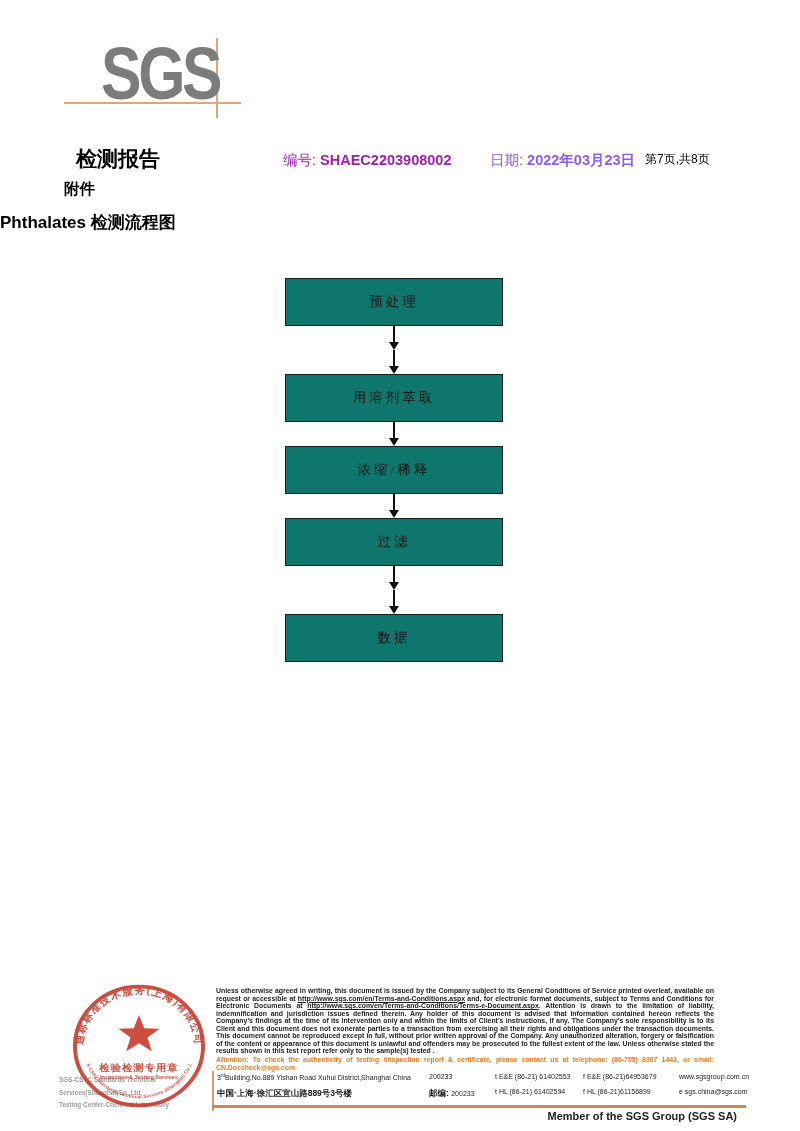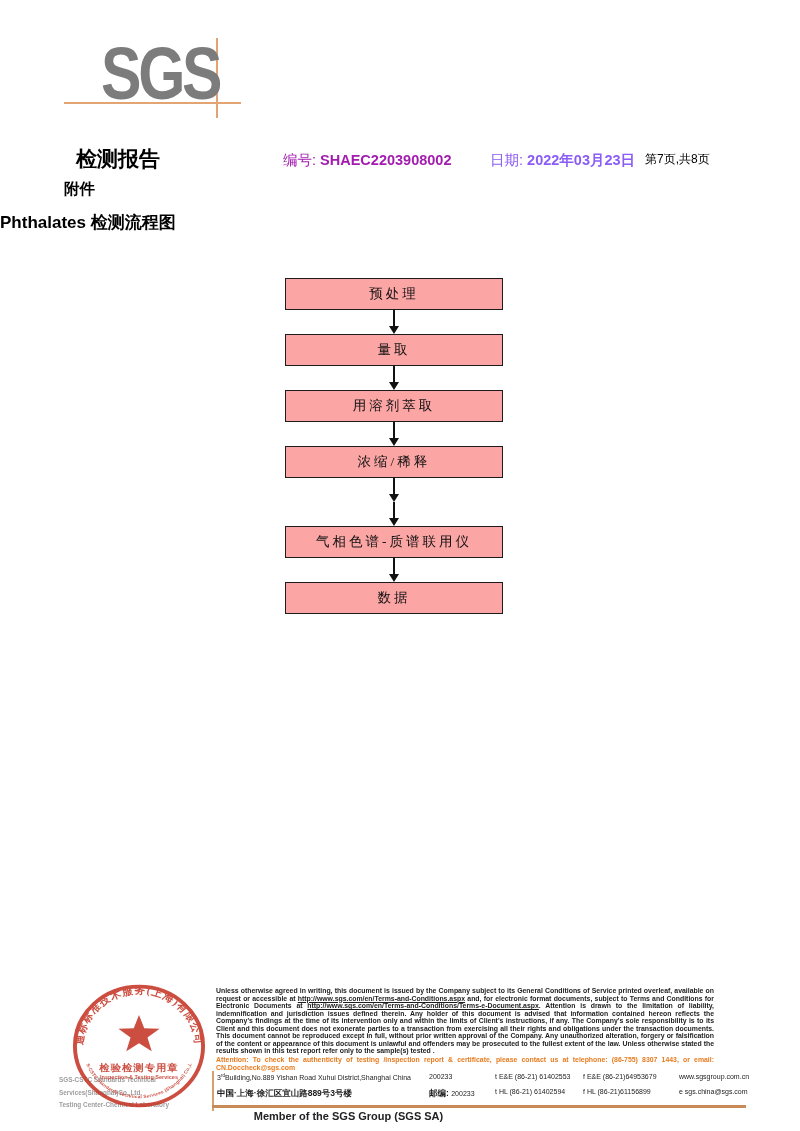--- a/index.html
+++ b/index.html
@@ -19,22 +19,22 @@
   .hdr-date{position:absolute;left:490px;top:151px;font-size:14.5px;color:#8b5cf6;}
   .hdr-page{position:absolute;left:645px;top:151px;font-size:12px;color:#000;}
   .hdr-val{font-weight:bold;}
   .attachment{position:absolute;left:64px;top:179px;font-size:15.5px;font-weight:bold;color:#000;}
 
   
   .flow-title{position:absolute;left:0;top:211px;width:100%;text-align:left;
               font-size:17px;font-weight:bold;color:#000;}
   .flowchart{position:absolute;left:285px;top:278px;width:218px;
              display:flex;flex-direction:column;align-items:center;}
-  .flow-box{box-sizing:border-box;width:218px;height:32px;border:1.5px solid #1c1c1c;
-            background:#fca5a5;display:flex;align-items:center;justify-content:center;}
+  .flow-box{box-sizing:border-box;width:218px;height:48px;border:1.5px solid #1c1c1c;
+            background:#0f766e;display:flex;align-items:center;justify-content:center;}
   .flow-box span{font-family:"Liberation Serif","DejaVu Serif",serif;
                  font-size:13.5px;letter-spacing:3px;color:#111;}
   .flow-arrow{height:24px;display:flex;flex-direction:column;align-items:center;}
   .flow-arrow .stem{width:2.4px;flex:1;background:#111;}
   .flow-arrow .head{width:0;height:0;border-left:5px solid transparent;
                     border-right:5px solid transparent;border-top:8px solid #111;}
 
   
   .gray-company{position:absolute;left:59px;top:1074px;width:165px;font-size:6.4px;
                 line-height:12.5px;color:#9d9d9d;font-weight:bold;}
@@ -52,22 +52,22 @@
   .addr-c1{width:212px;}
   .addr-c2{width:66px;}
   .addr-c3{width:88px;}
   .addr-c4{width:96px;}
   .addr-c5{flex:1;}
   .addr-cn{font-size:8.5px;font-weight:bold;}
   .addr sup{font-size:4.5px;}
 
   .addr-vline{position:absolute;left:212px;top:1071px;width:2px;height:40px;background:#d9a06b;}
   .footer-hline{position:absolute;left:212px;top:1105px;width:534px;height:3px;background:#c88b57;}
-  .member{position:absolute;left:0;top:1110px;width:697px;text-align:center;
-          font-size:11px;font-weight:bold;color:#222;}
+  .member{position:absolute;left:0;top:1110px;width:697px;text-align:right;
+          font-size:11px;font-weight:bold;color:#222;padding-left:40px;}
 </style>
 </head>
 <body>
 
 <div>
   <div class="logo-hline"></div>
   <div class="logo-vline"></div>
   <div class="logo-text">SGS</div>
 </div>
 
@@ -85,47 +85,44 @@
 
 <div class="flow-title">Phthalates 检测流程图</div>
 <div class="flowchart">
     <div class="flow-box">
       <span>预处理</span>
     </div>
     <div class="flow-arrow">
       <div class="stem"></div>
       <div class="head"></div>
     </div>
-    <div class="flow-box">
-      <span>量取</span>
-    </div>
     <div class="flow-arrow">
       <div class="stem"></div>
       <div class="head"></div>
     </div>
     <div class="flow-box">
       <span>用溶剂萃取</span>
     </div>
     <div class="flow-arrow">
       <div class="stem"></div>
       <div class="head"></div>
     </div>
     <div class="flow-box">
       <span>浓缩/稀释</span>
     </div>
     <div class="flow-arrow">
       <div class="stem"></div>
       <div class="head"></div>
     </div>
+    <div class="flow-box">
+      <span>过滤</span>
+    </div>
     <div class="flow-arrow">
       <div class="stem"></div>
       <div class="head"></div>
-    </div>
-    <div class="flow-box">
-      <span>气相色谱-质谱联用仪</span>
     </div>
     <div class="flow-arrow">
       <div class="stem"></div>
       <div class="head"></div>
     </div>
     <div class="flow-box">
       <span>数据</span>
     </div>
   </div>
 

